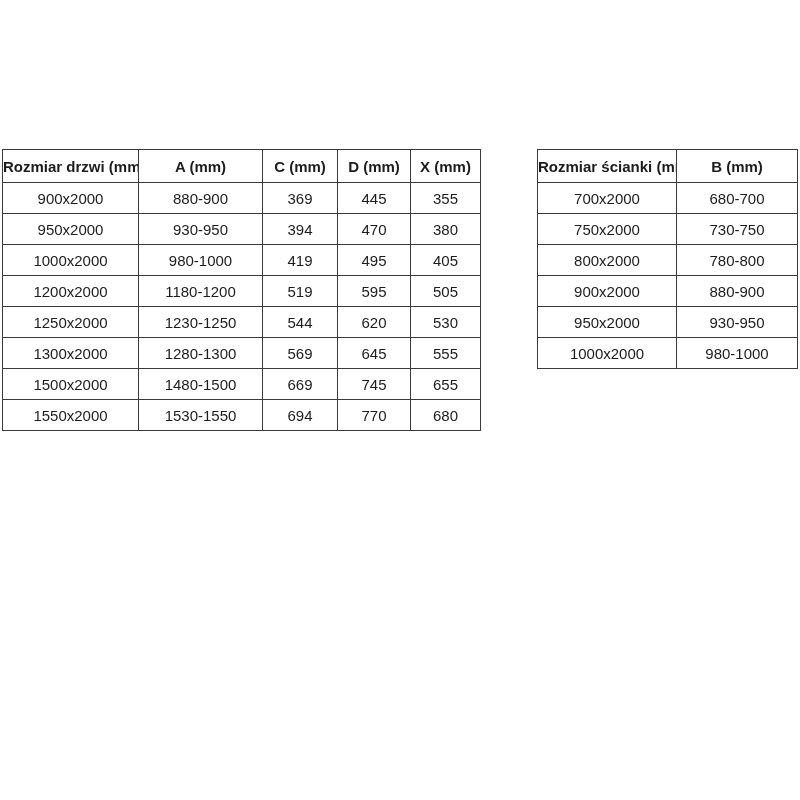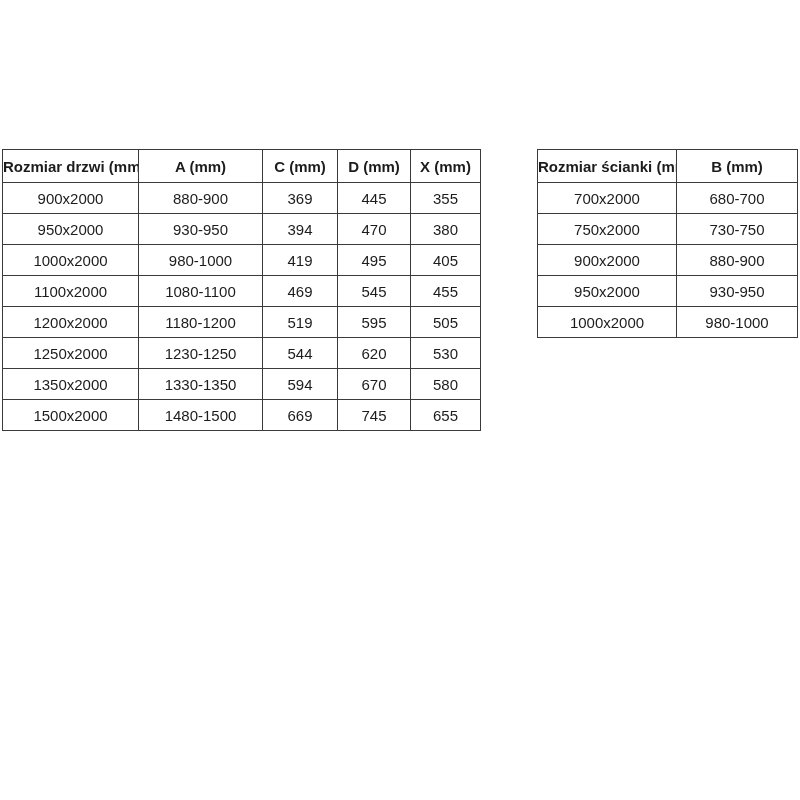--- a/index.html
+++ b/index.html
@@ -87,53 +87,53 @@
         <td>380</td>
       </tr>
       <tr>
         <td>1000x2000</td>
         <td>980-1000</td>
         <td>419</td>
         <td>495</td>
         <td>405</td>
       </tr>
       <tr>
-        <td>1100x2000</td>
-        <td>1080-1100</td>
-        <td>469</td>
-        <td>545</td>
-        <td>455</td>
-      </tr>
-      <tr>
         <td>1200x2000</td>
         <td>1180-1200</td>
         <td>519</td>
         <td>595</td>
         <td>505</td>
       </tr>
       <tr>
         <td>1250x2000</td>
         <td>1230-1250</td>
         <td>544</td>
         <td>620</td>
         <td>530</td>
       </tr>
       <tr>
-        <td>1350x2000</td>
-        <td>1330-1350</td>
-        <td>594</td>
-        <td>670</td>
-        <td>580</td>
+        <td>1300x2000</td>
+        <td>1280-1300</td>
+        <td>569</td>
+        <td>645</td>
+        <td>555</td>
       </tr>
       <tr>
         <td>1500x2000</td>
         <td>1480-1500</td>
         <td>669</td>
         <td>745</td>
         <td>655</td>
+      </tr>
+      <tr>
+        <td>1550x2000</td>
+        <td>1530-1550</td>
+        <td>694</td>
+        <td>770</td>
+        <td>680</td>
       </tr>
     </tbody>
 </table>
 
 <table id="wall-table" class="dim-table">
   <colgroup>
     <col style="width:139px">
     <col style="width:121px">
   </colgroup>
   <thead>
@@ -145,20 +145,24 @@
   <tbody>
       <tr>
         <td>700x2000</td>
         <td>680-700</td>
       </tr>
       <tr>
         <td>750x2000</td>
         <td>730-750</td>
       </tr>
       <tr>
+        <td>800x2000</td>
+        <td>780-800</td>
+      </tr>
+      <tr>
         <td>900x2000</td>
         <td>880-900</td>
       </tr>
       <tr>
         <td>950x2000</td>
         <td>930-950</td>
       </tr>
       <tr>
         <td>1000x2000</td>
         <td>980-1000</td>

